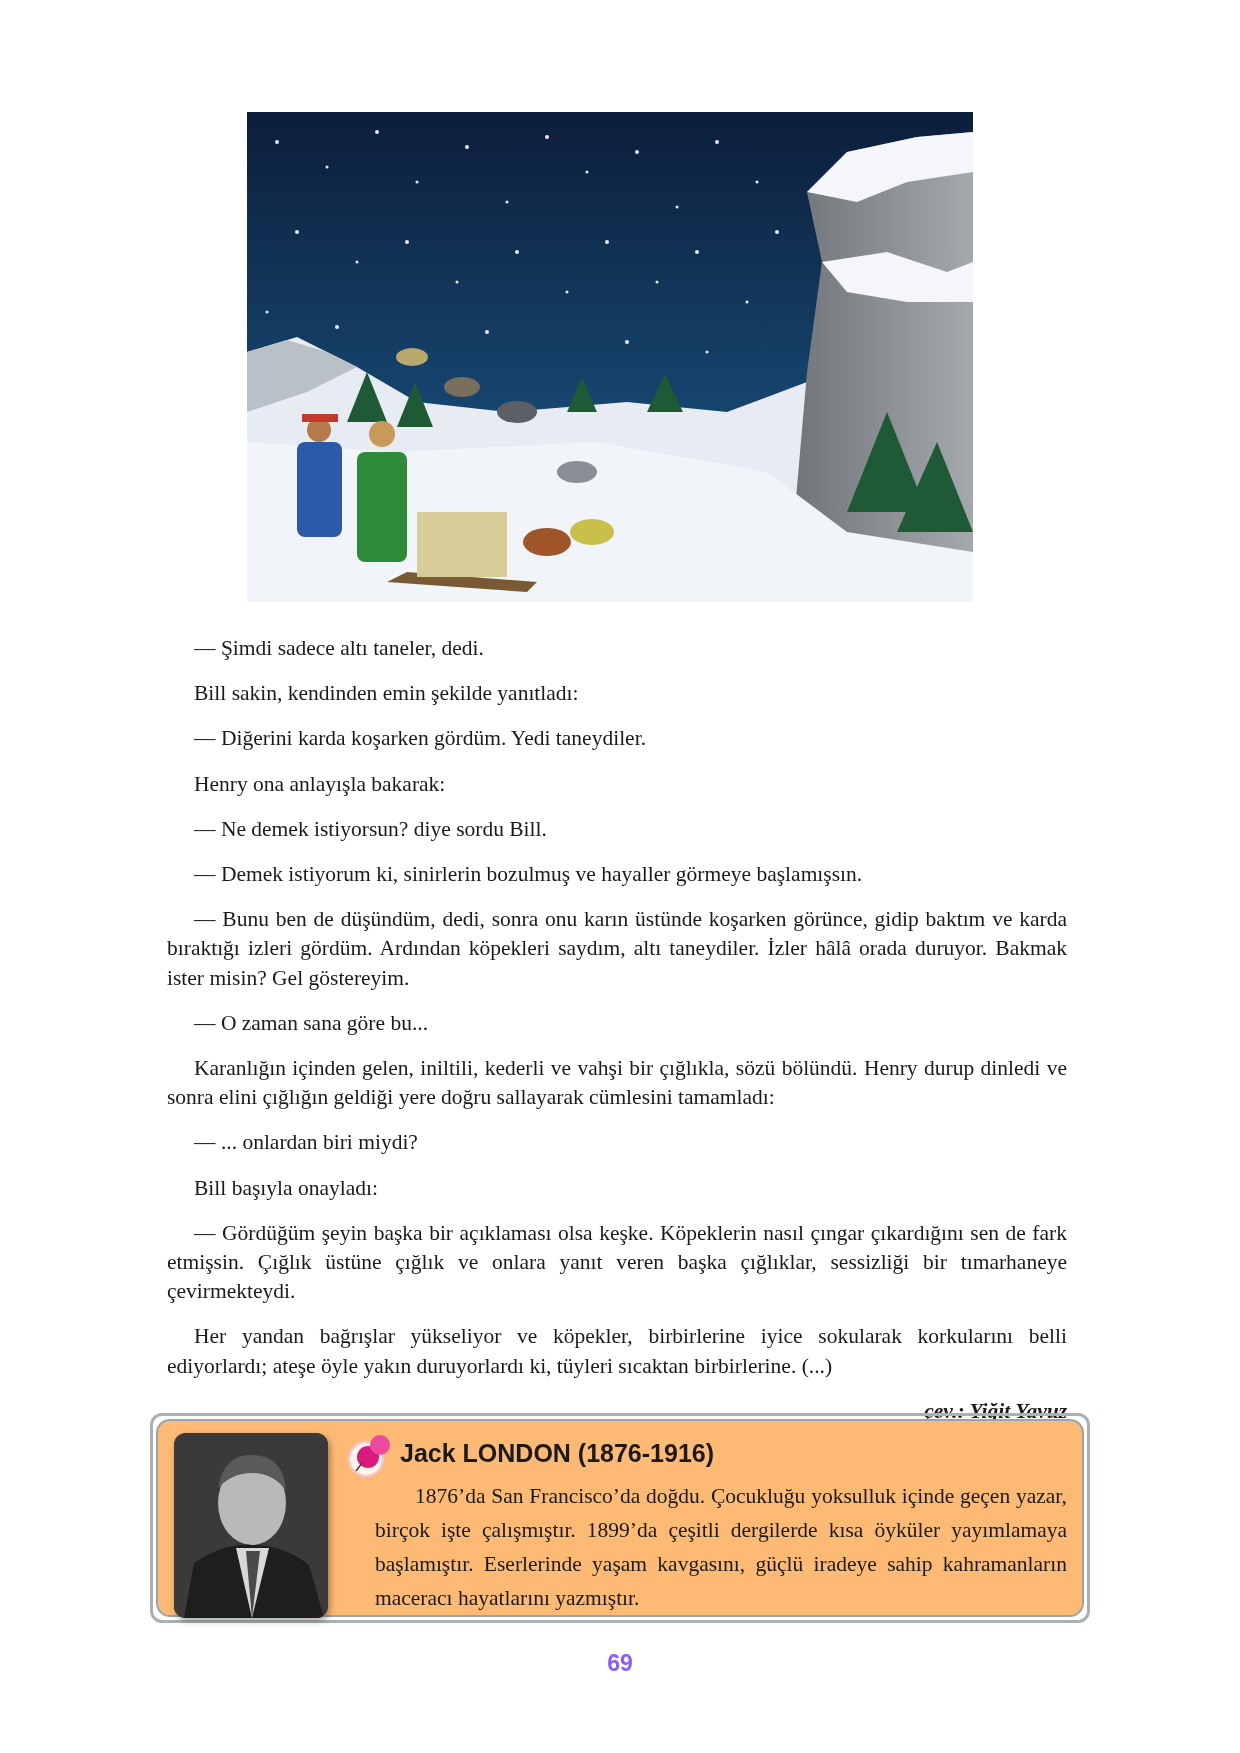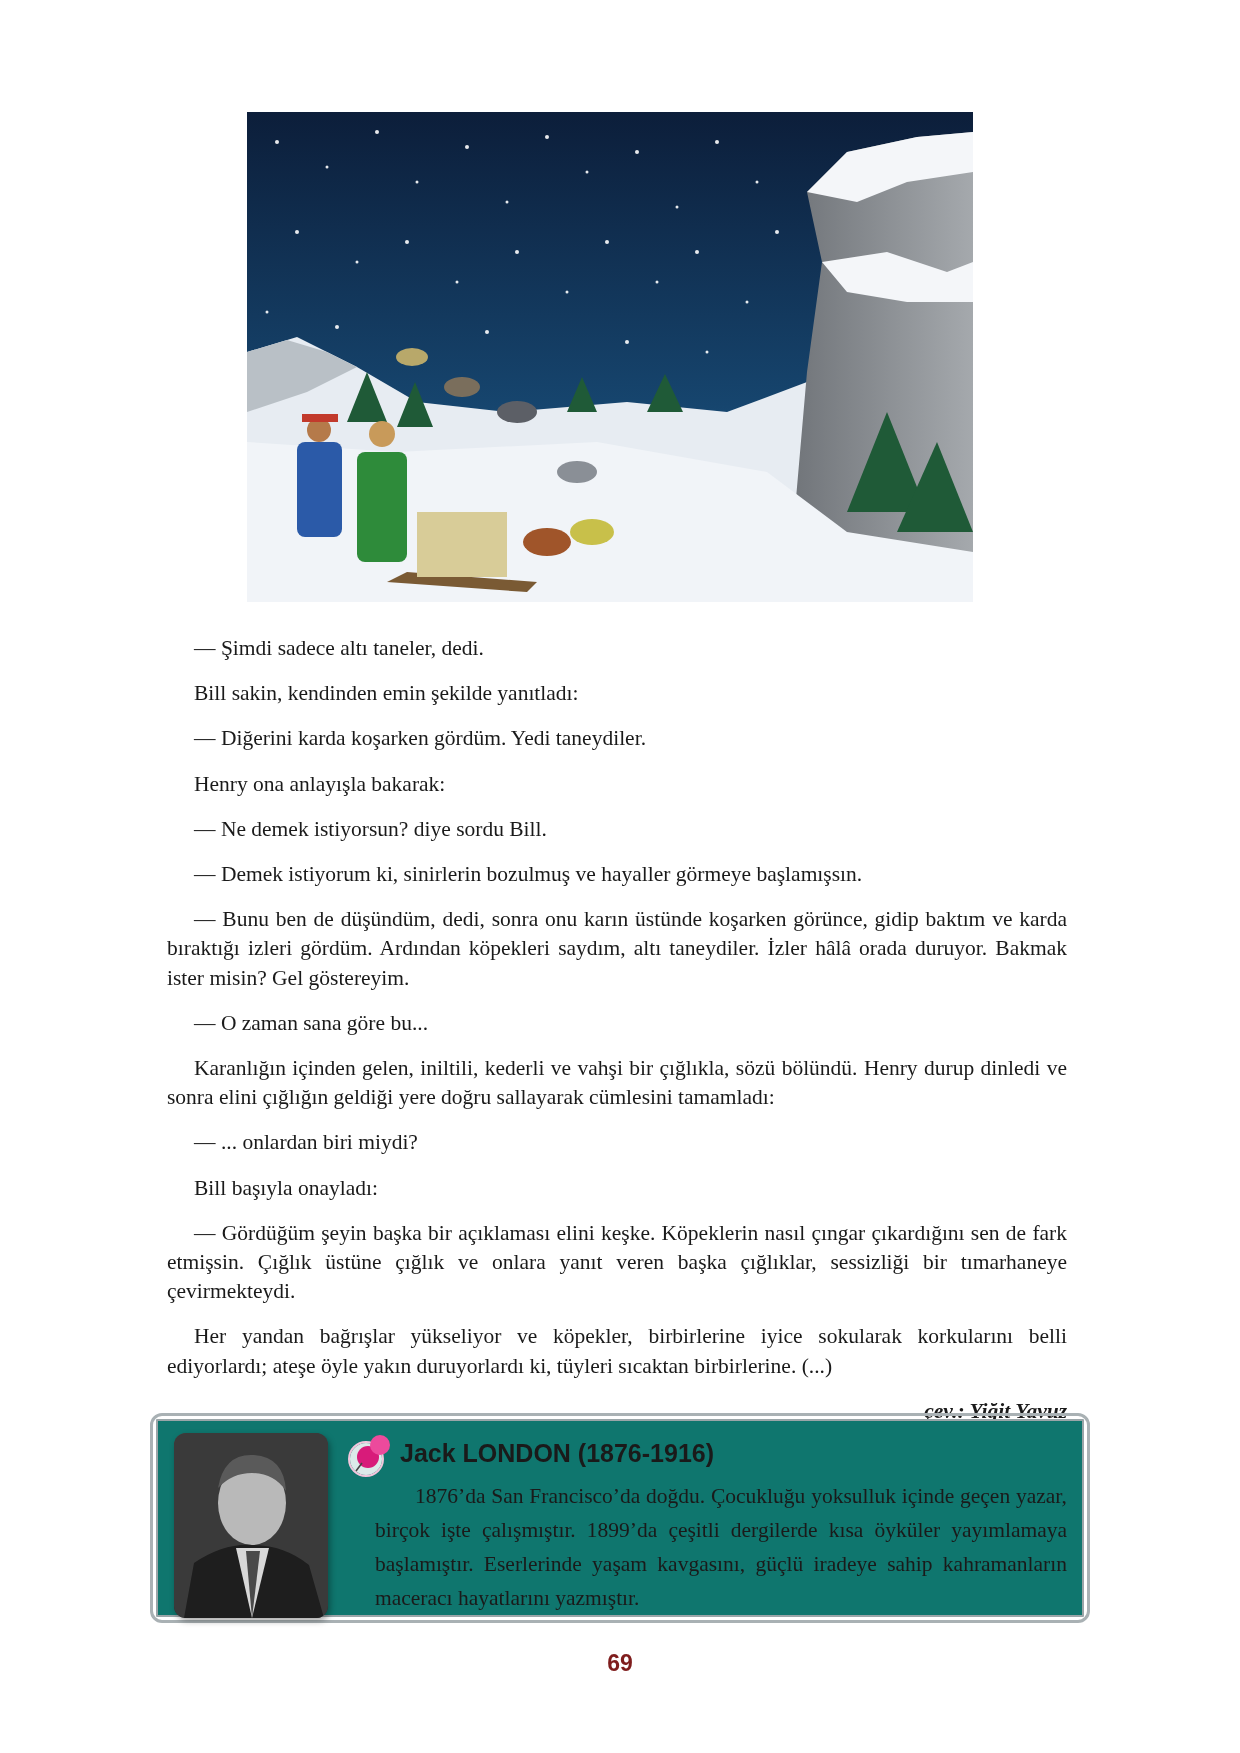--- a/index.html
+++ b/index.html
@@ -6,29 +6,29 @@
     body { width: 1240px; height: 1753px; position: relative; overflow: hidden; font-family: "Liberation Serif", serif; color: #1a1a1a; }
 
     .illustration { position: absolute; left: 247px; top: 112px; width: 726px; height: 490px; overflow: hidden; }
     .illustration svg { display: block; width: 100%; height: 100%; }
 
     .story { position: absolute; left: 151px; top: 618px; width: 932px; font-size: 21.5px; line-height: 29.2px; }
     .story p { margin: 16px; text-align: justify; text-indent: 27px; }
     .story .author { text-align: right; font-style: italic; font-weight: bold; text-indent: 0; }
 
     .bio-box { position: absolute; left: 150px; top: 1413px; width: 940px; height: 210px; border: 3px solid #a9b1b4; border-radius: 12px; padding: 3px; box-sizing: border-box; }
-    .bio-inner { width: 100%; height: 100%; background: #0f766e; border: 2px solid #9aa5a8; border-radius: 1px; box-sizing: border-box; position: relative; }
+    .bio-inner { width: 100%; height: 100%; background: #fdba74; border: 2px solid #9aa5a8; border-radius: 14px; box-sizing: border-box; position: relative; }
     .photo { position: absolute; left: 16px; top: 12px; width: 154px; height: 185px; border-radius: 12px; background: linear-gradient(160deg, #4a4a4a 0%, #2b2b2b 60%, #1f1f1f 100%); box-shadow: 2px 3px 6px rgba(0,0,0,0.35); overflow: hidden; }
     .photo svg { width: 100%; height: 100%; display: block; }
     .pin { position: absolute; left: 190px; top: 12px; width: 50px; height: 44px; }
     .bio-title { position: absolute; left: 242px; top: 18px; font-family: "Liberation Sans", sans-serif; font-weight: bold; font-size: 25px; color: #1a1a1a; }
     .bio-text { position: absolute; left: 217px; top: 58px; width: 692px; font-size: 21.5px; line-height: 34px; text-align: justify; }
     .bio-text p { margin: 0; text-indent: 40px; font-family: Liberation Serif, serif; }
 
-    .page-number { position: absolute; left: 0; width: 1240px; top: 1650px; text-align: center; font-family: "Liberation Sans", sans-serif; font-weight: bold; font-size: 23px; color: #7f1d1d; }
+    .page-number { position: absolute; left: 0; width: 1240px; top: 1650px; text-align: center; font-family: "Liberation Sans", sans-serif; font-weight: bold; font-size: 23px; color: #8b5cf6; }
   </style>
 </head>
 <body>
 
 <div class="illustration">
   <svg viewBox="0 0 726 490" preserveAspectRatio="none">
     <defs>
       <linearGradient id="sky" x1="0" y1="0" x2="0" y2="1">
         <stop offset="0" stop-color="#0c1e3a"></stop>
         <stop offset="0.6" stop-color="#16456e"></stop>
@@ -113,21 +113,21 @@
   <p>Bill sakin, kendinden emin şekilde yanıtladı:</p>
   <p>— Diğerini karda koşarken gördüm. Yedi taneydiler.</p>
   <p>Henry ona anlayışla bakarak:</p>
   <p>— Ne demek istiyorsun? diye sordu Bill.</p>
   <p>— Demek istiyorum ki, sinirlerin bozulmuş ve hayaller görmeye başlamışsın.</p>
   <p>— Bunu ben de düşündüm, dedi, sonra onu karın üstünde koşarken görünce, gidip baktım ve karda bıraktığı izleri gördüm. Ardından köpekleri saydım, altı taneydiler. İzler hâlâ orada duruyor. Bakmak ister misin? Gel göstereyim.</p>
   <p>— O zaman sana göre bu...</p>
   <p>Karanlığın içinden gelen, iniltili, kederli ve vahşi bir çığlıkla, sözü bölündü. Henry durup dinledi ve sonra elini çığlığın geldiği yere doğru sallayarak cümlesini tamamladı:</p>
   <p>— ... onlardan biri miydi?</p>
   <p>Bill başıyla onayladı:</p>
-  <p>— Gördüğüm şeyin başka bir açıklaması elini keşke. Köpeklerin nasıl çıngar çıkardığını sen de fark etmişsin. Çığlık üstüne çığlık ve onlara yanıt veren başka çığlıklar, sessizliği bir tımarhaneye çevirmekteydi.</p>
+  <p>— Gördüğüm şeyin başka bir açıklaması olsa keşke. Köpeklerin nasıl çıngar çıkardığını sen de fark etmişsin. Çığlık üstüne çığlık ve onlara yanıt veren başka çığlıklar, sessizliği bir tımarhaneye çevirmekteydi.</p>
   <p>Her yandan bağrışlar yükseliyor ve köpekler, birbirlerine iyice sokularak korkularını belli ediyorlardı; ateşe öyle yakın duruyorlardı ki, tüyleri sıcaktan birbirlerine. (...)</p>
   <p class="author">çev.: Yiğit Yavuz</p>
   <p class="author">Jack London (Cek Landın)</p>
   <p class="author">(Kısaltılmıştır.)</p>
 </div>
 
 <div class="bio-box">
   <div class="bio-inner">
     <div class="photo">
       <svg viewBox="0 0 154 185">

